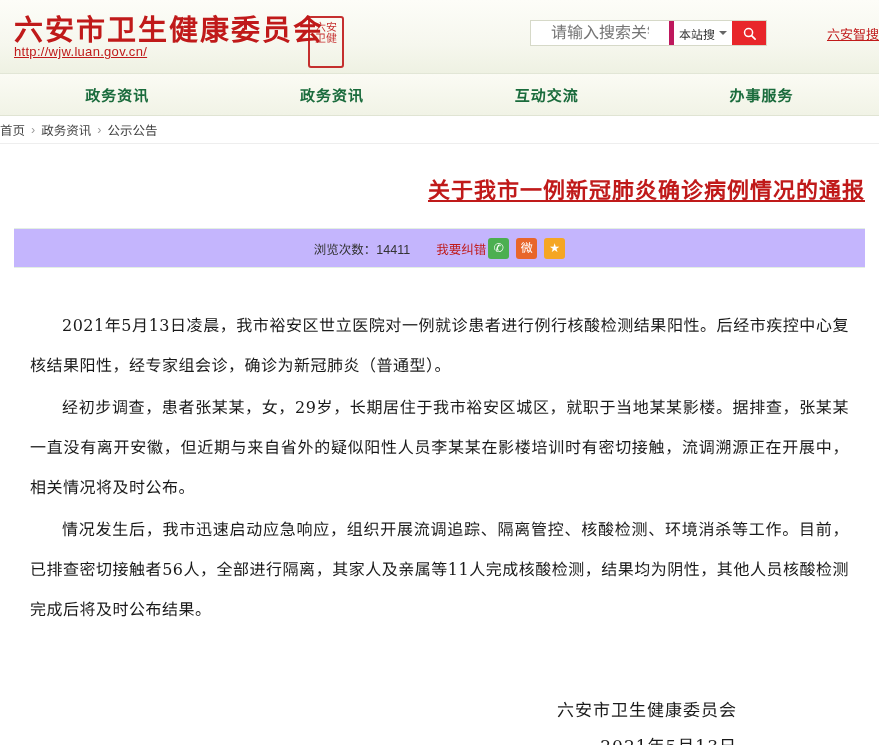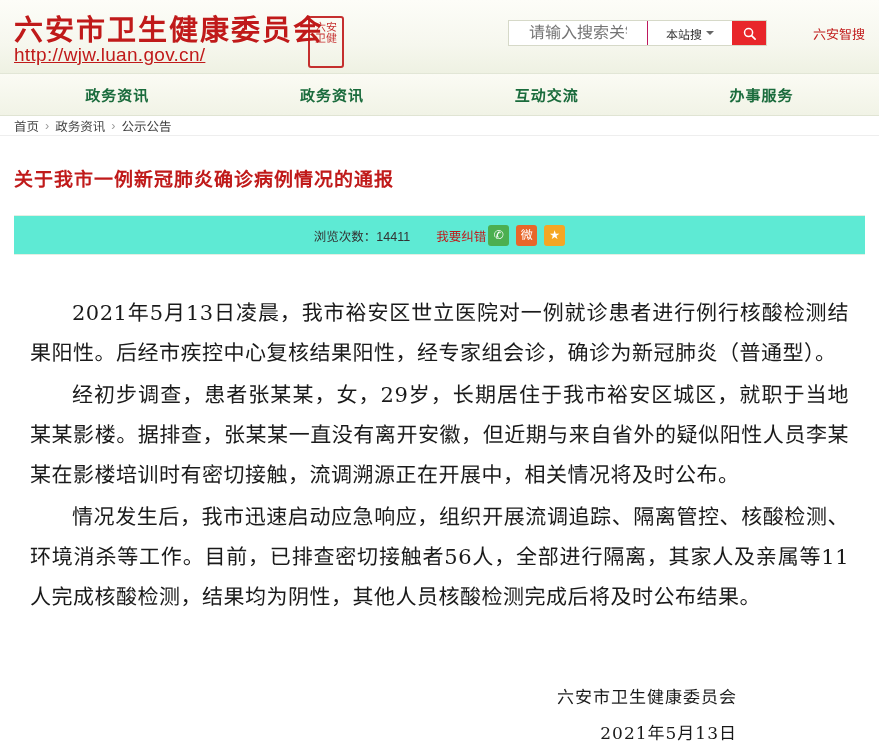--- a/index.html
+++ b/index.html
@@ -39,21 +39,21 @@
     font-weight: bold;
     font-size: 29px;
     letter-spacing: 2px;
     color: #c01a1a;
     white-space: nowrap;
   }
   .site-url {
     position: absolute;
     left: 14px;
     top: 44px;
-    font-size: 19px;
+    font-size: 13px;
     color: #c01a1a;
     letter-spacing: .3px;
   }
   .seal {
     position: absolute;
     left: 308px;
     top: 16px;
     width: 36px;
     height: 52px;
     border: 2px solid #c01a1a;
@@ -88,22 +88,22 @@
     color: #999;
     padding: 0 20px;
     background: #fff;
     font-family: Liberation Sans, sans-serif;
   }
   .search-scope {
     display: flex;
     align-items: center;
     font-size: 12px;
     color: #333;
-    padding: 0 18px;
-    border-left: 1px solid #be185d;
+    padding: 0 5px;
+    border-left: 5px solid #be185d;
     white-space: nowrap;
     cursor: pointer;
     background: #fff;
   }
   .caret {
     display: inline-block;
     margin-left: 4px;
     width: 0; height: 0;
     border-left: 4px solid transparent;
     border-right: 4px solid transparent;
@@ -114,26 +114,27 @@
     background: #e8262a;
     border: none;
     display: flex;
     align-items: center;
     justify-content: center;
     cursor: pointer;
   }
   .search-btn svg { display: block; }
   .smart-link {
     position: absolute;
-    right: 14px;
+    right: 0;
     top: 24px;
     font-size: 13px;
     color: #c01a1a;
     white-space: nowrap;
     cursor: pointer;
+    text-decoration: underline;
   }
 
   
   .nav {
     height: 42px;
     background: linear-gradient(to bottom, #fbfbf4 0%, #f1f3e6 100%);
     display: flex;
     align-items: center;
     border-bottom: 1px solid #e0e4d3;
     padding: 0 10px;
@@ -145,48 +146,48 @@
     font-weight: bold;
     color: #1a6b3c;
     font-family: "DejaVu Sans", "Liberation Sans", sans-serif;
     letter-spacing: 1px;
     cursor: pointer;
     white-space: nowrap;
   }
 
   
   .breadcrumb {
-    height: 20px;
-    display: flex;
-    align-items: center;
-    padding-left: 14px;
+    height: 28px;
+    display: flex;
+    align-items: center;
     font-size: 12.5px;
     color: #444;
     background: #fff;
     border-bottom: 1px solid #eeeeee;
   }
   .crumb { cursor: pointer; color: #444; }
   .crumb-sep { margin: 0 6px; color: #999; }
 
   
   .article {
     padding: 0 14px;
   }
   .article-title {
-    text-align: left;
+    text-align: right;
     font-family: "DejaVu Serif", "Liberation Serif", serif;
-    font-size: 19px;
+    font-size: 22px;
     font-weight: bold;
     color: #c01a1a;
     letter-spacing: 1px;
     margin-top: 28px;
     margin-bottom: 24px;
+    text-decoration: underline;
   }
   .meta-bar {
-    background: #5eead4;
+    background: #c4b5fd;
     border-top: 1px solid #e3efe3;
     border-bottom: 1px solid #e3efe3;
     height: 40px;
     display: flex;
     align-items: center;
     justify-content: center;
     font-size: 12.5px;
     color: #333;
     gap: 0;
   }
@@ -211,21 +212,21 @@
     line-height: 1;
   }
   .ico-wechat { background: #4caf50; }
   .ico-weibo  { background: #e8662a; }
   .ico-star   { background: #f5a623; }
 
   
   .body-text {
     margin-top: 38px;
     font-family: "DejaVu Serif", "Liberation Serif", serif;
-    font-size: 21px;
+    font-size: 16px;
     line-height: 40px;
     color: #1a1a1a;
     text-align: justify;
     letter-spacing: .5px;
     padding: 0 16px;
   }
   .body-text p {
     margin: 0 0 2px 0;
     text-indent: 2em;
   }

